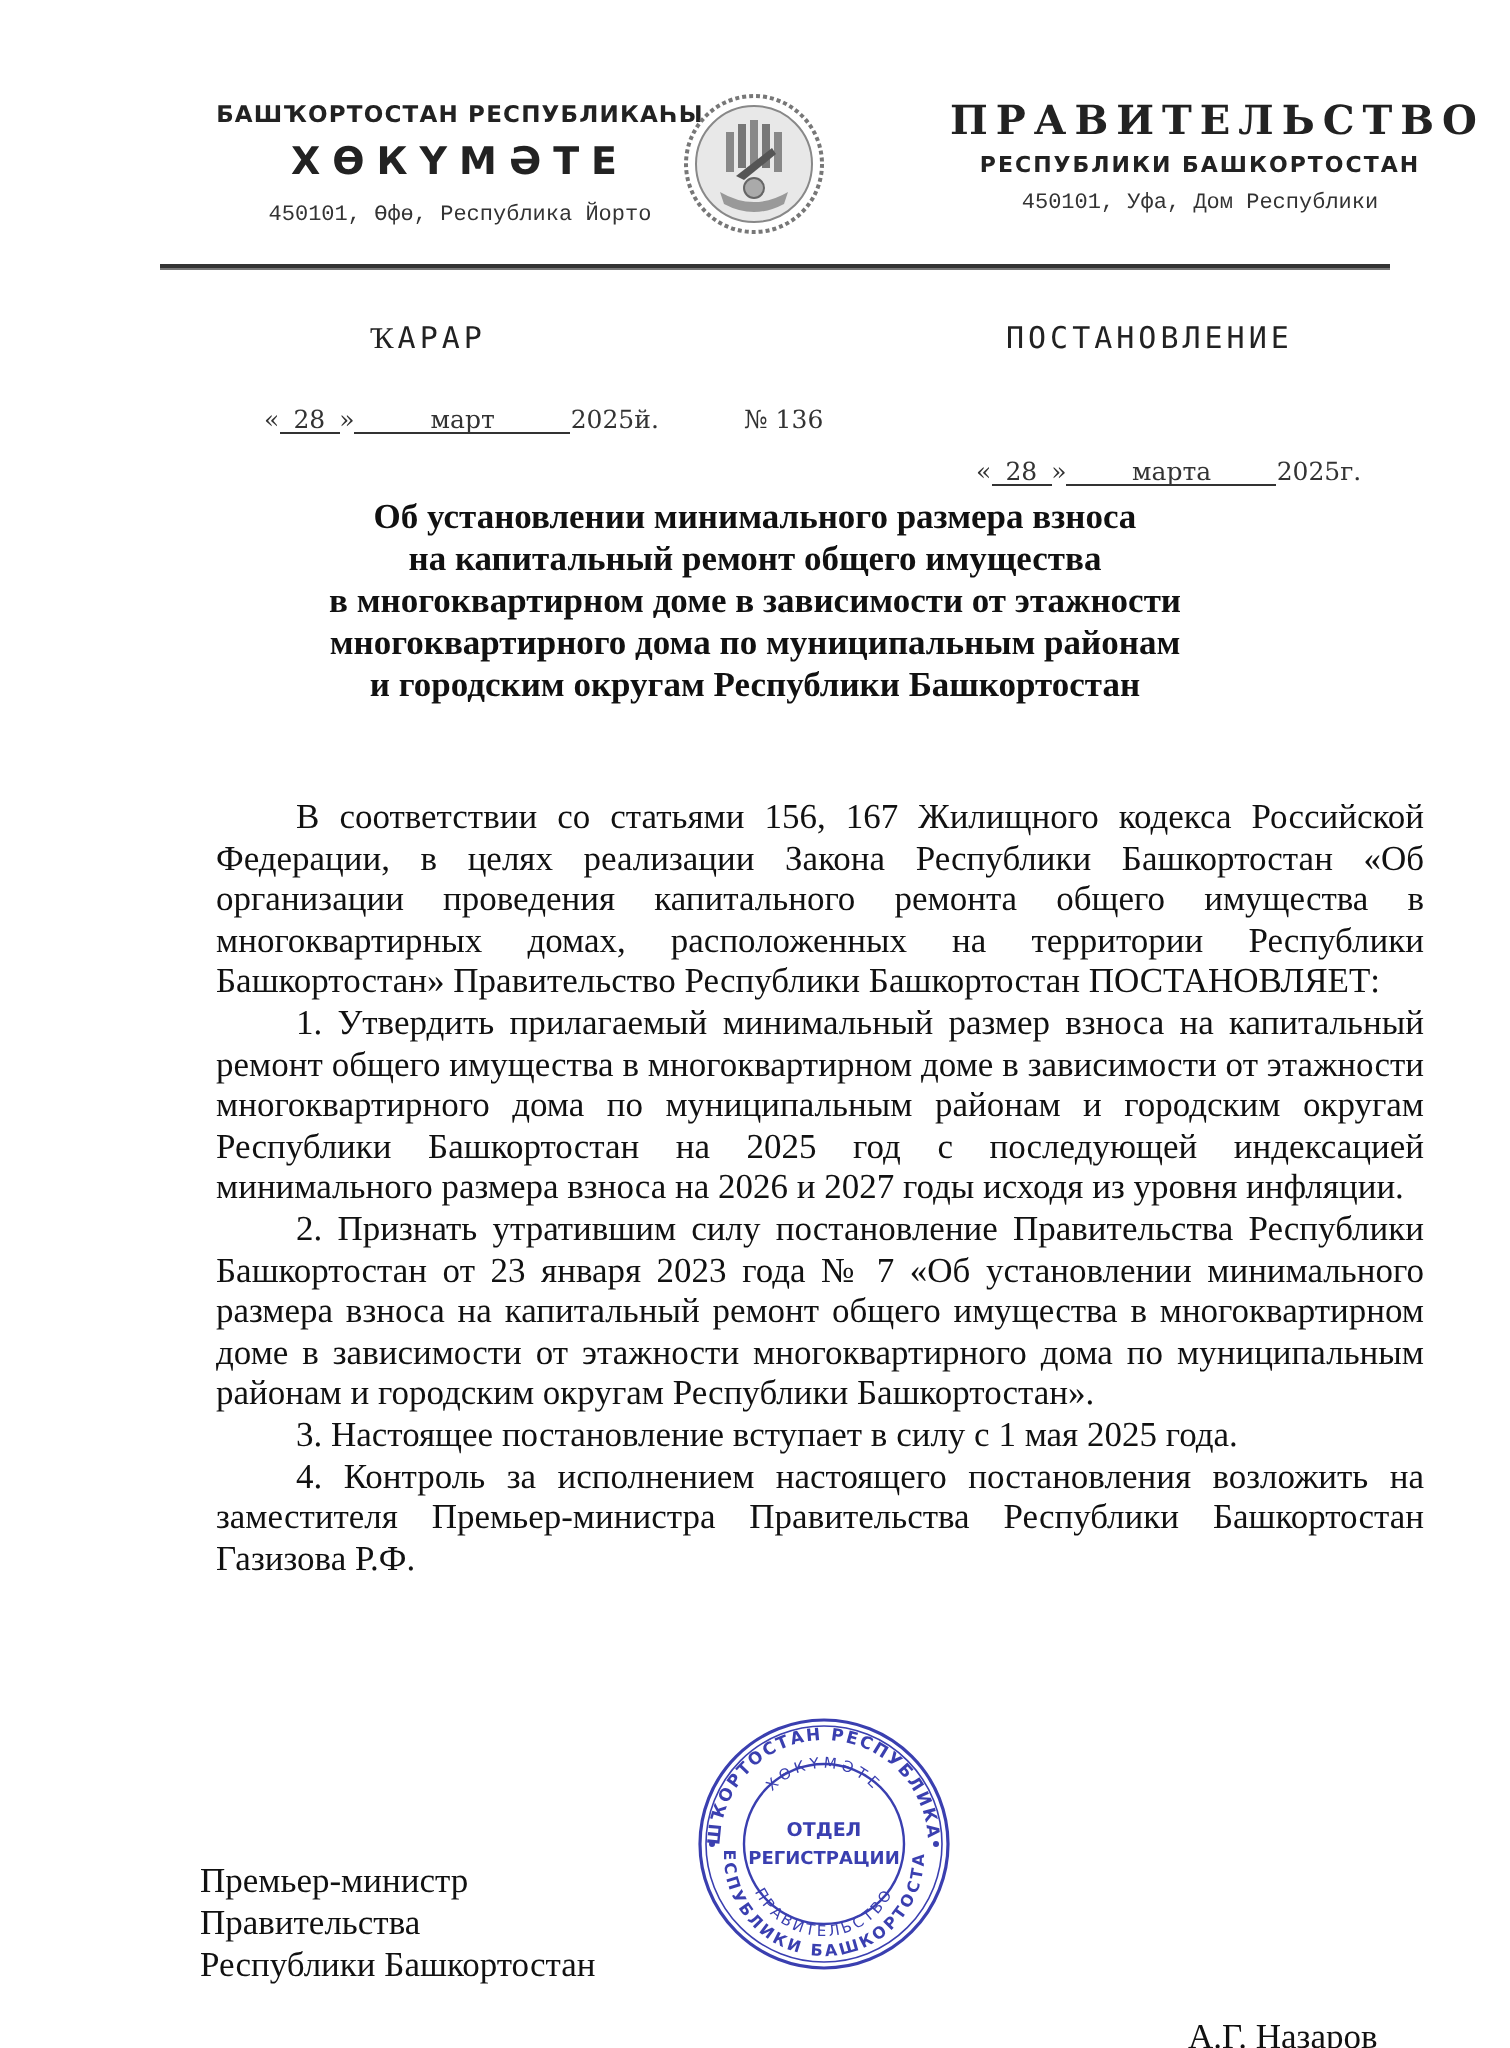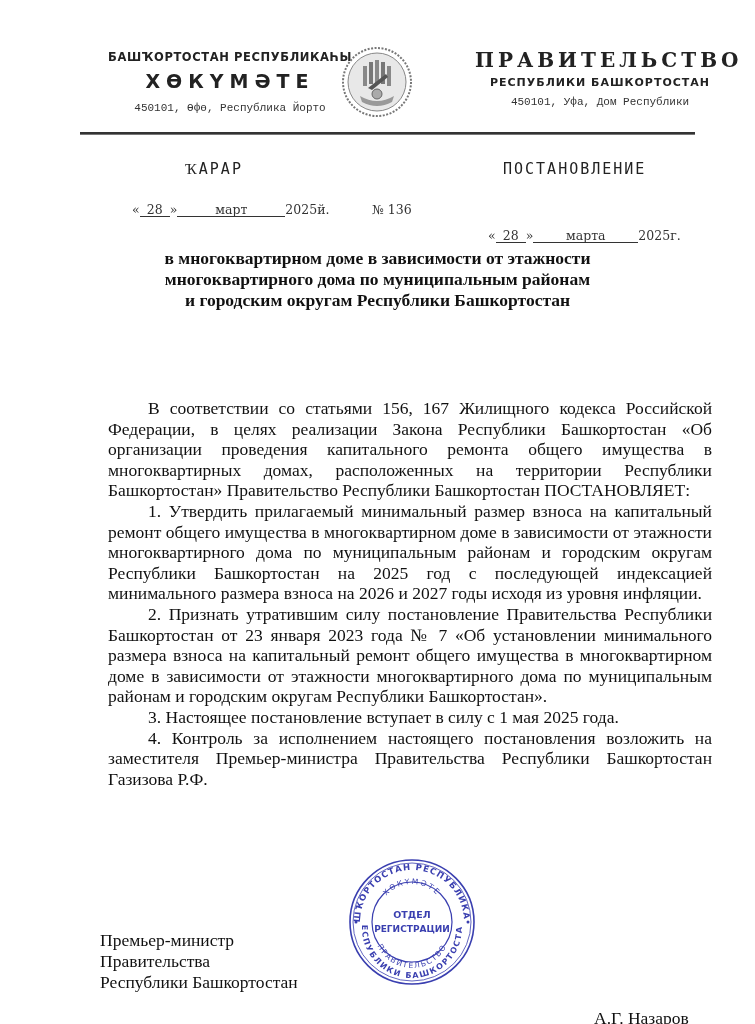--- a/index.html
+++ b/index.html
@@ -78,20 +78,22 @@
 
 <div class="dateline date-left">
   <span>«</span><span class="u" style="width:30px">28</span><span>»</span><span class="u" style="width:108px">март</span><span>2025</span><span>й.</span>
 </div>
 <div class="docnum">№ 136</div>
 <div class="dateline date-right">
   <span>«</span><span class="u" style="width:30px">28</span><span>»</span><span class="u" style="width:105px">марта</span><span>2025</span><span>г.</span>
 </div>
 
 <div class="title">
+  <div>Об установлении минимального размера взноса</div>
+  <div>на капитальный ремонт общего имущества</div>
   <div>в многоквартирном доме в зависимости от этажности</div>
   <div>многоквартирного дома по муниципальным районам</div>
   <div>и городским округам Республики Башкортостан</div>
 </div>
 
 <div class="body">
   <p>В соответствии со статьями 156, 167 Жилищного кодекса Российской Федерации, в целях реализации Закона Республики Башкортостан «Об организации проведения капитального ремонта общего имущества в многоквартирных домах, расположенных на территории Республики Башкортостан» Правительство Республики Башкортостан ПОСТАНОВЛЯЕТ:</p>
   <p class="item">1. Утвердить прилагаемый минимальный размер взноса на капитальный ремонт общего имущества в многоквартирном доме в зависимости от этажности многоквартирного дома по муниципальным районам и городским округам Республики Башкортостан на 2025 год с последующей индексацией минимального размера взноса на 2026 и 2027 годы исходя из уровня инфляции.</p>
   <p class="item">2. Признать утратившим силу постановление Правительства Республики Башкортостан от 23 января 2023 года № 7 «Об установлении минимального размера взноса на капитальный ремонт общего имущества в многоквартирном доме в зависимости от этажности многоквартирного дома по муниципальным районам и городским округам Республики Башкортостан».</p>
   <p class="item">3. Настоящее постановление вступает в силу с 1 мая 2025 года.</p>

